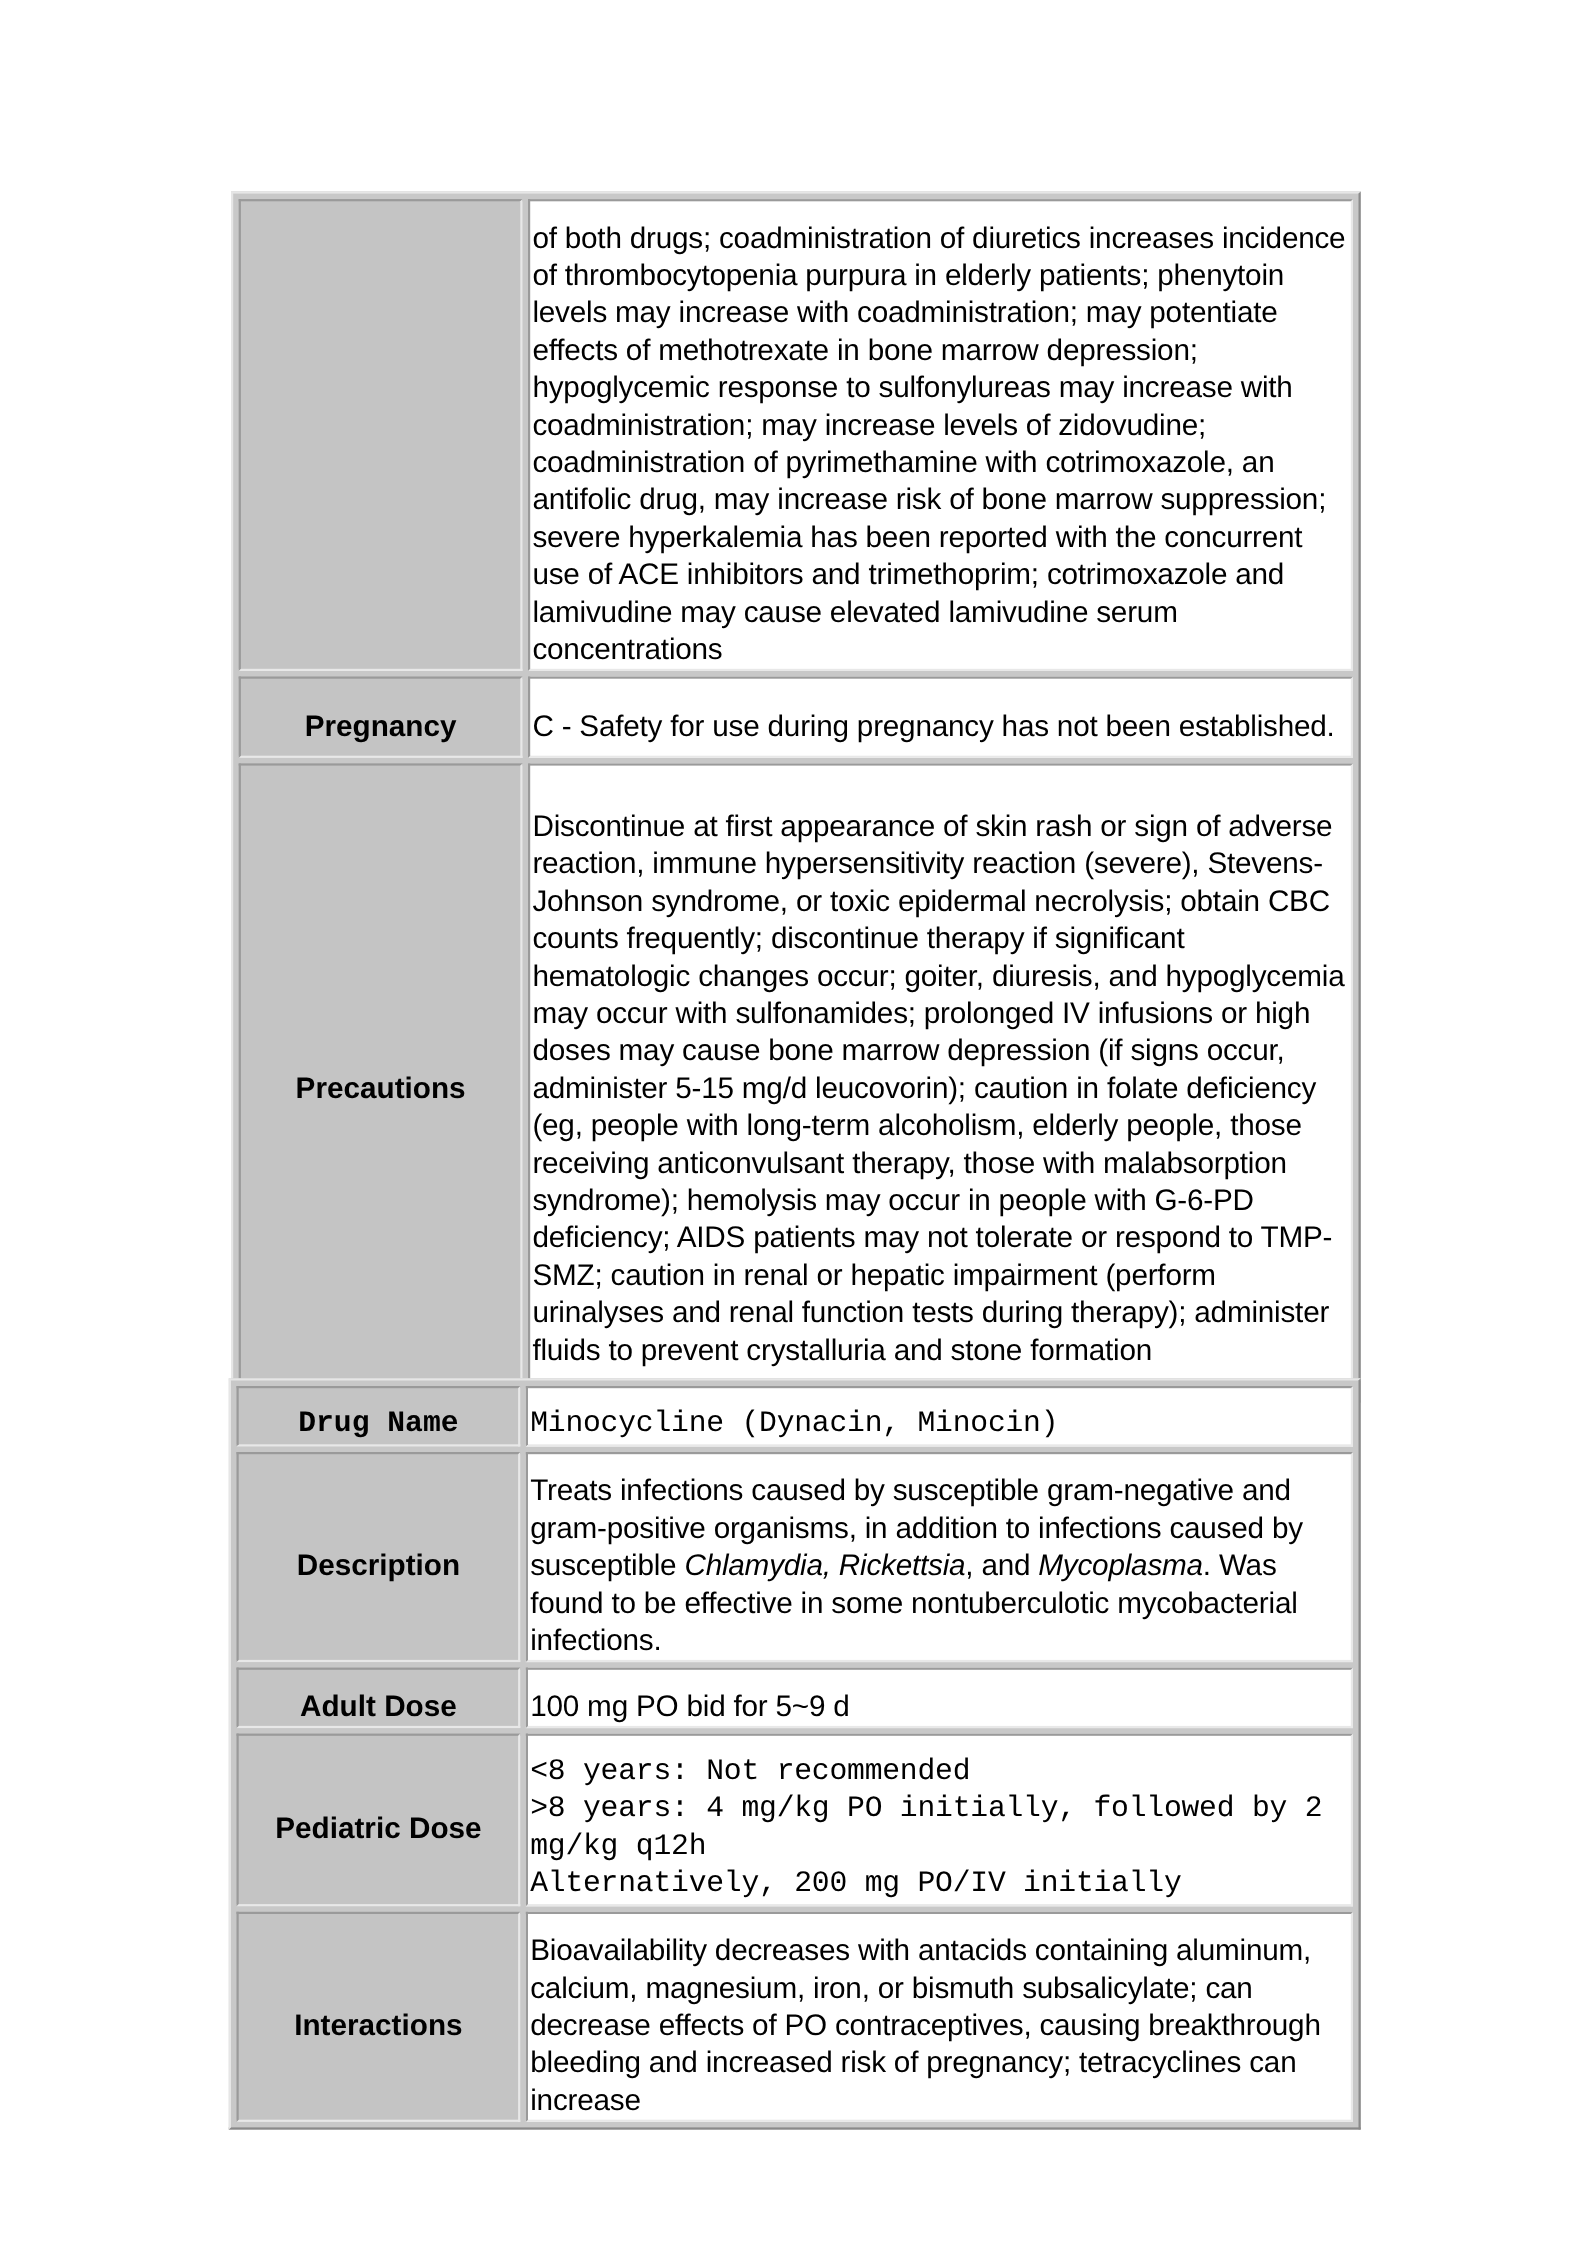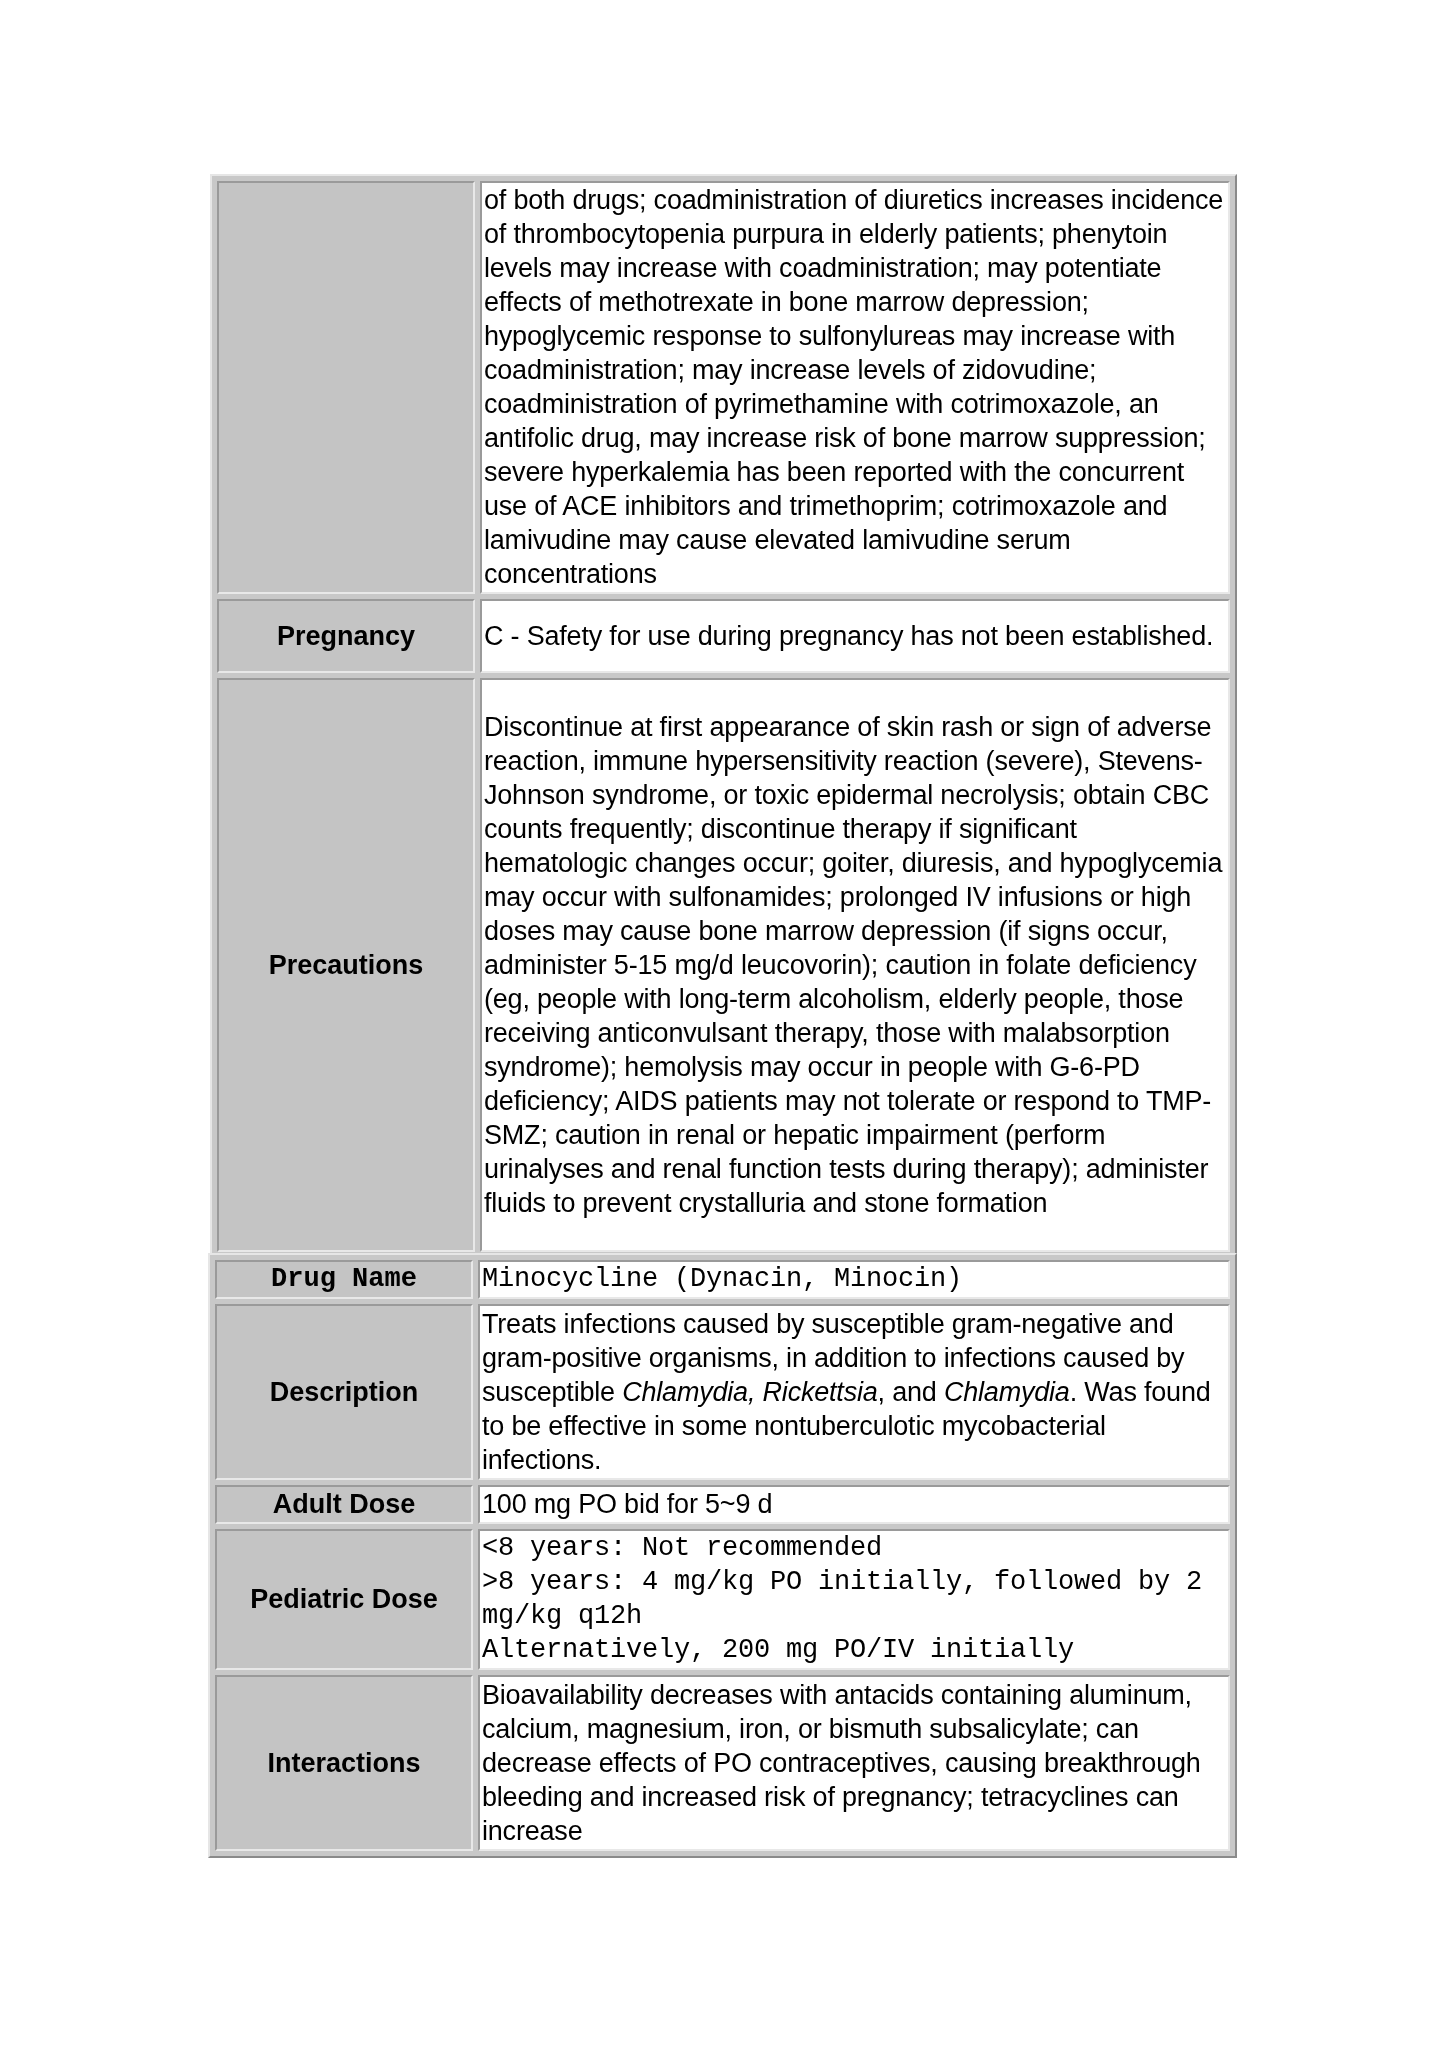--- a/index.html
+++ b/index.html
@@ -33,21 +33,21 @@
     }
     #table-2 {
       left: 208px;
       top: 1253px;
       width: 1029px;
     }
     .drug-table td {
       font-size: 27px;
       line-height: 34px;
       vertical-align: middle;
-      padding: 0 2px 1px 2px;
+      padding: 16px 2px 1px 2px;
       border-top: 2px solid #9a9a9a;
       border-left: 2px solid #9a9a9a;
       border-right: 2px solid #e8e8e8;
       border-bottom: 2px solid #e8e8e8;
     }
     .label-cell {
       background: #c4c4c4;
       font-weight: bold;
       text-align: center;
       width: 250px;
@@ -86,21 +86,21 @@
 </table>
 
 <table id="table-2" class="drug-table">
   <tbody>
     <tr style="height:38px;font-family:Liberation Mono, monospace;">
       <td class="label-cell">Drug Name</td>
       <td class="value-cell">Minocycline (Dynacin, Minocin)</td>
     </tr>
     <tr style="height:176px;">
       <td class="label-cell">Description</td>
-      <td class="value-cell"><span>Treats infections caused by susceptible gram-negative and gram-positive organisms, in addition to infections caused by susceptible </span><em>Chlamydia, Rickettsia</em><span>, and </span><em>Chlamydia</em><span>. Was found to be effective in some nontuberculotic mycobacterial infections.</span></td>
+      <td class="value-cell"><span>Treats infections caused by susceptible gram-negative and gram-positive organisms, in addition to infections caused by susceptible </span><em>Chlamydia, Rickettsia</em><span>, and </span><em>Mycoplasma</em><span>. Was found to be effective in some nontuberculotic mycobacterial infections.</span></td>
     </tr>
     <tr style="height:38px;">
       <td class="label-cell">Adult Dose</td>
       <td class="value-cell">100 mg PO bid for 5~9 d</td>
     </tr>
     <tr style="height:105px;">
       <td class="label-cell">Pediatric Dose</td>
       <td class="value-cell">
         <span class="line">&lt;8 years: Not recommended</span>
         <span class="line">&gt;8 years: 4 mg/kg PO initially, followed by 2 mg/kg q12h</span>

